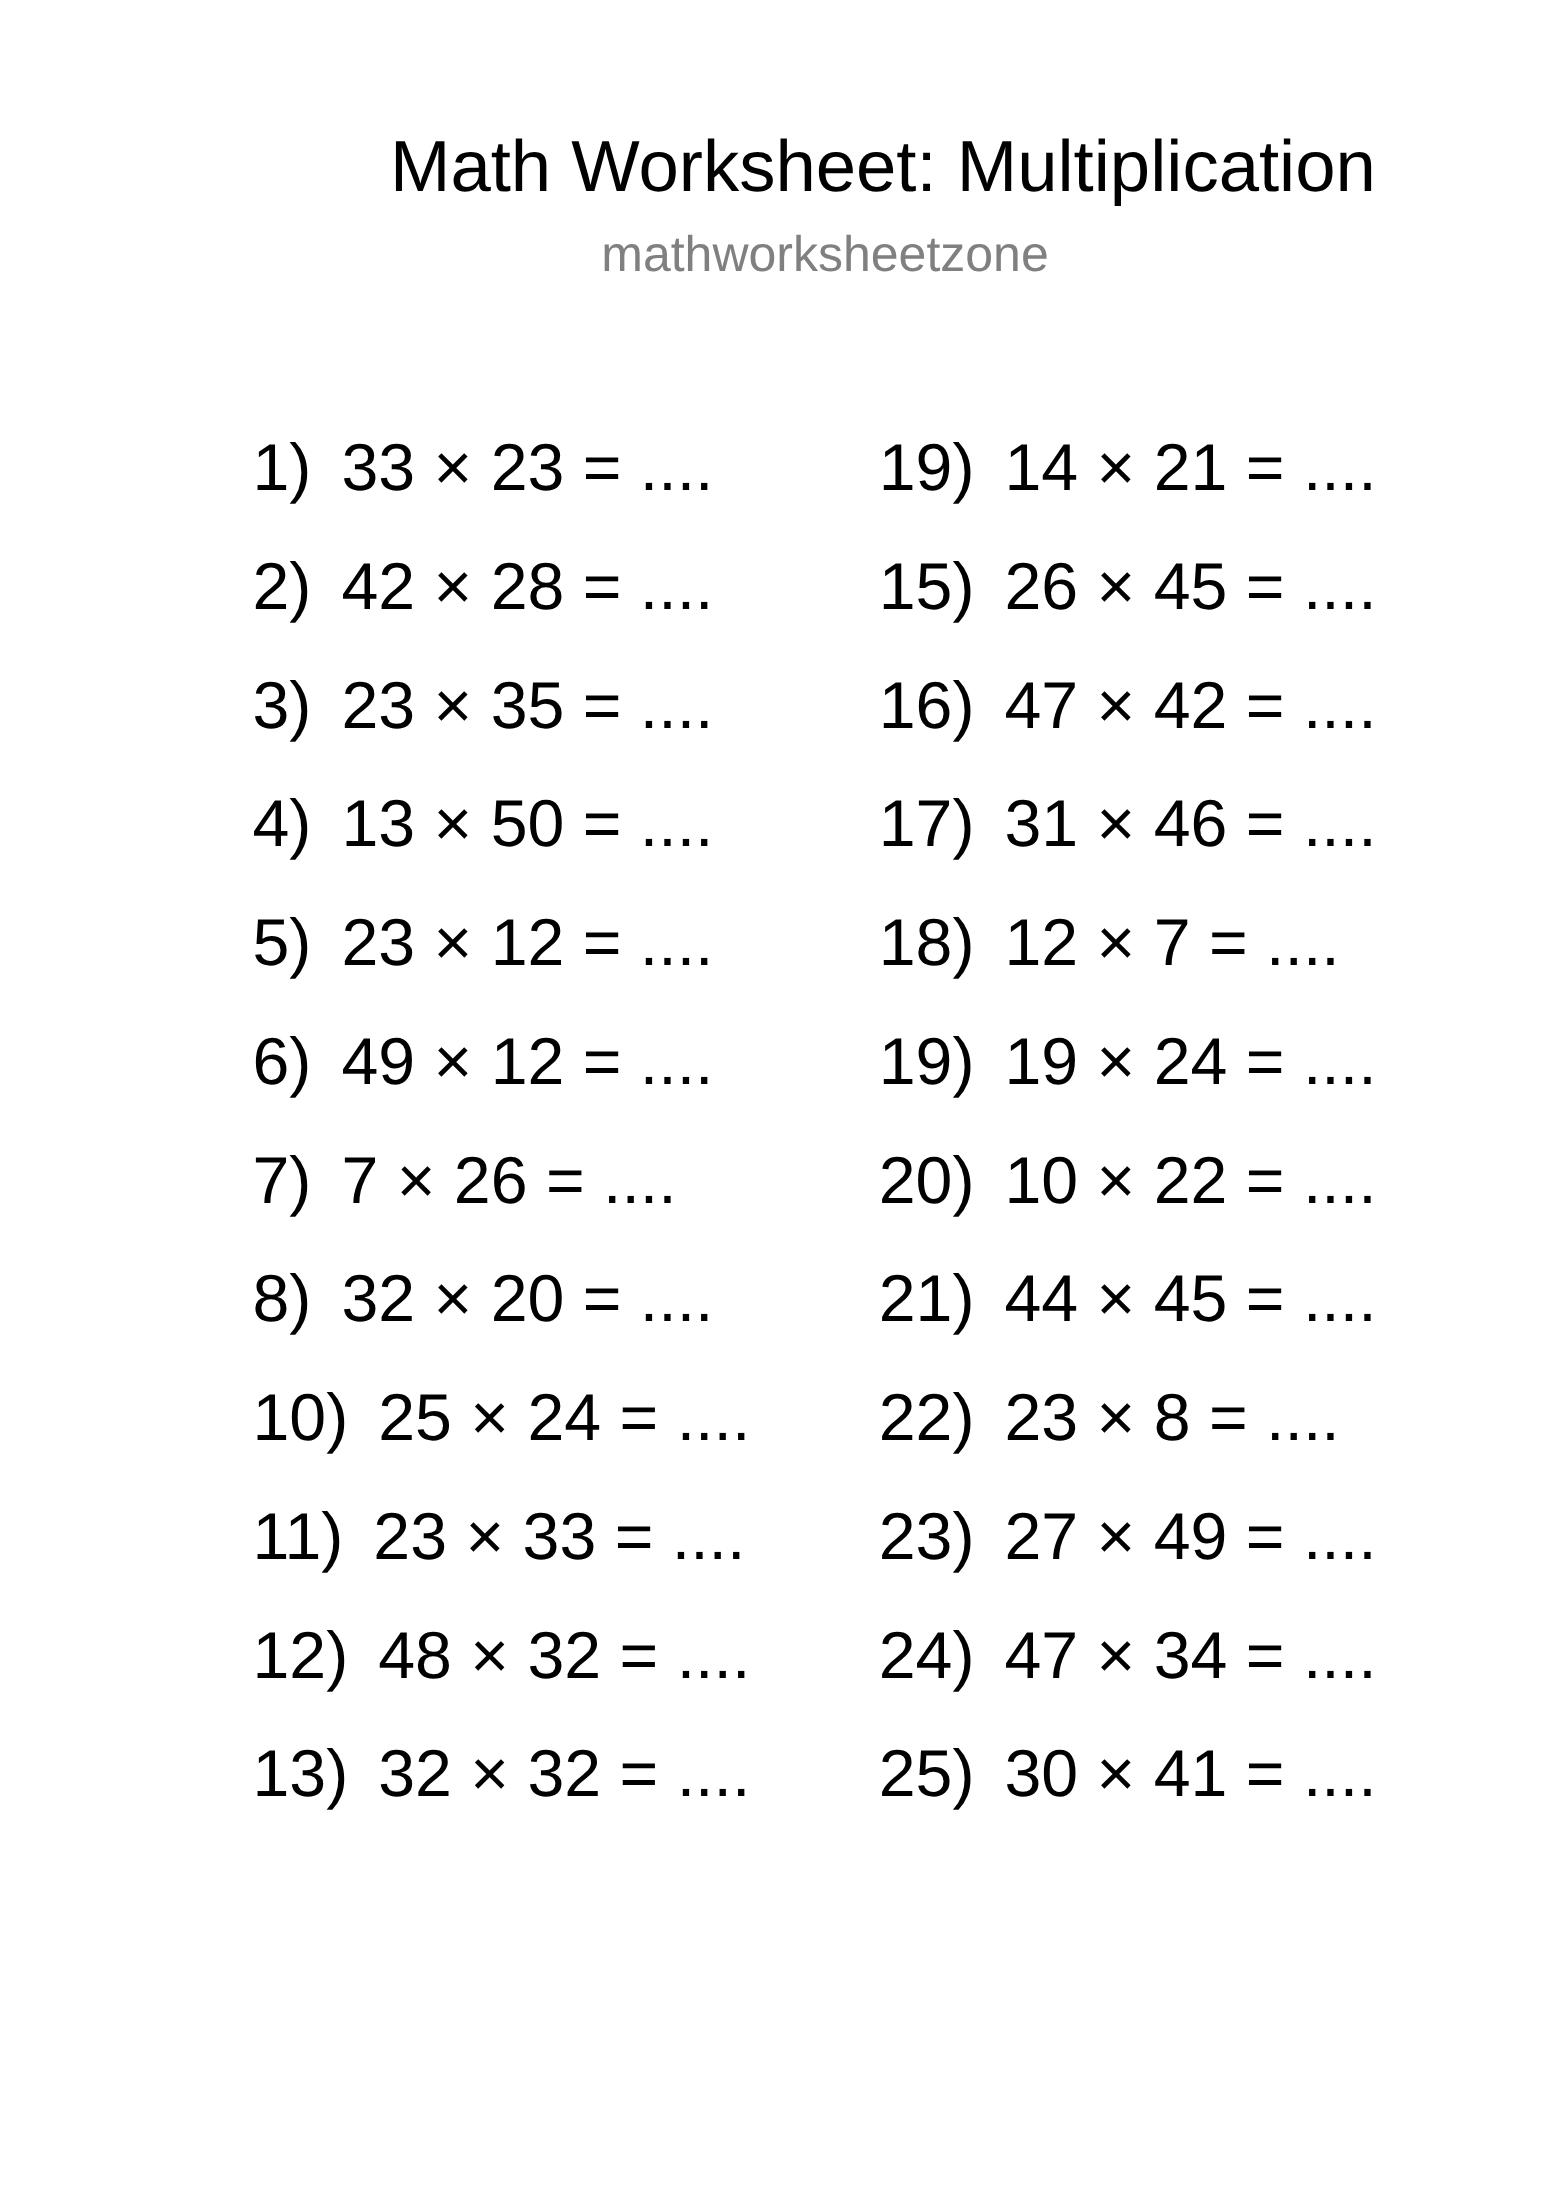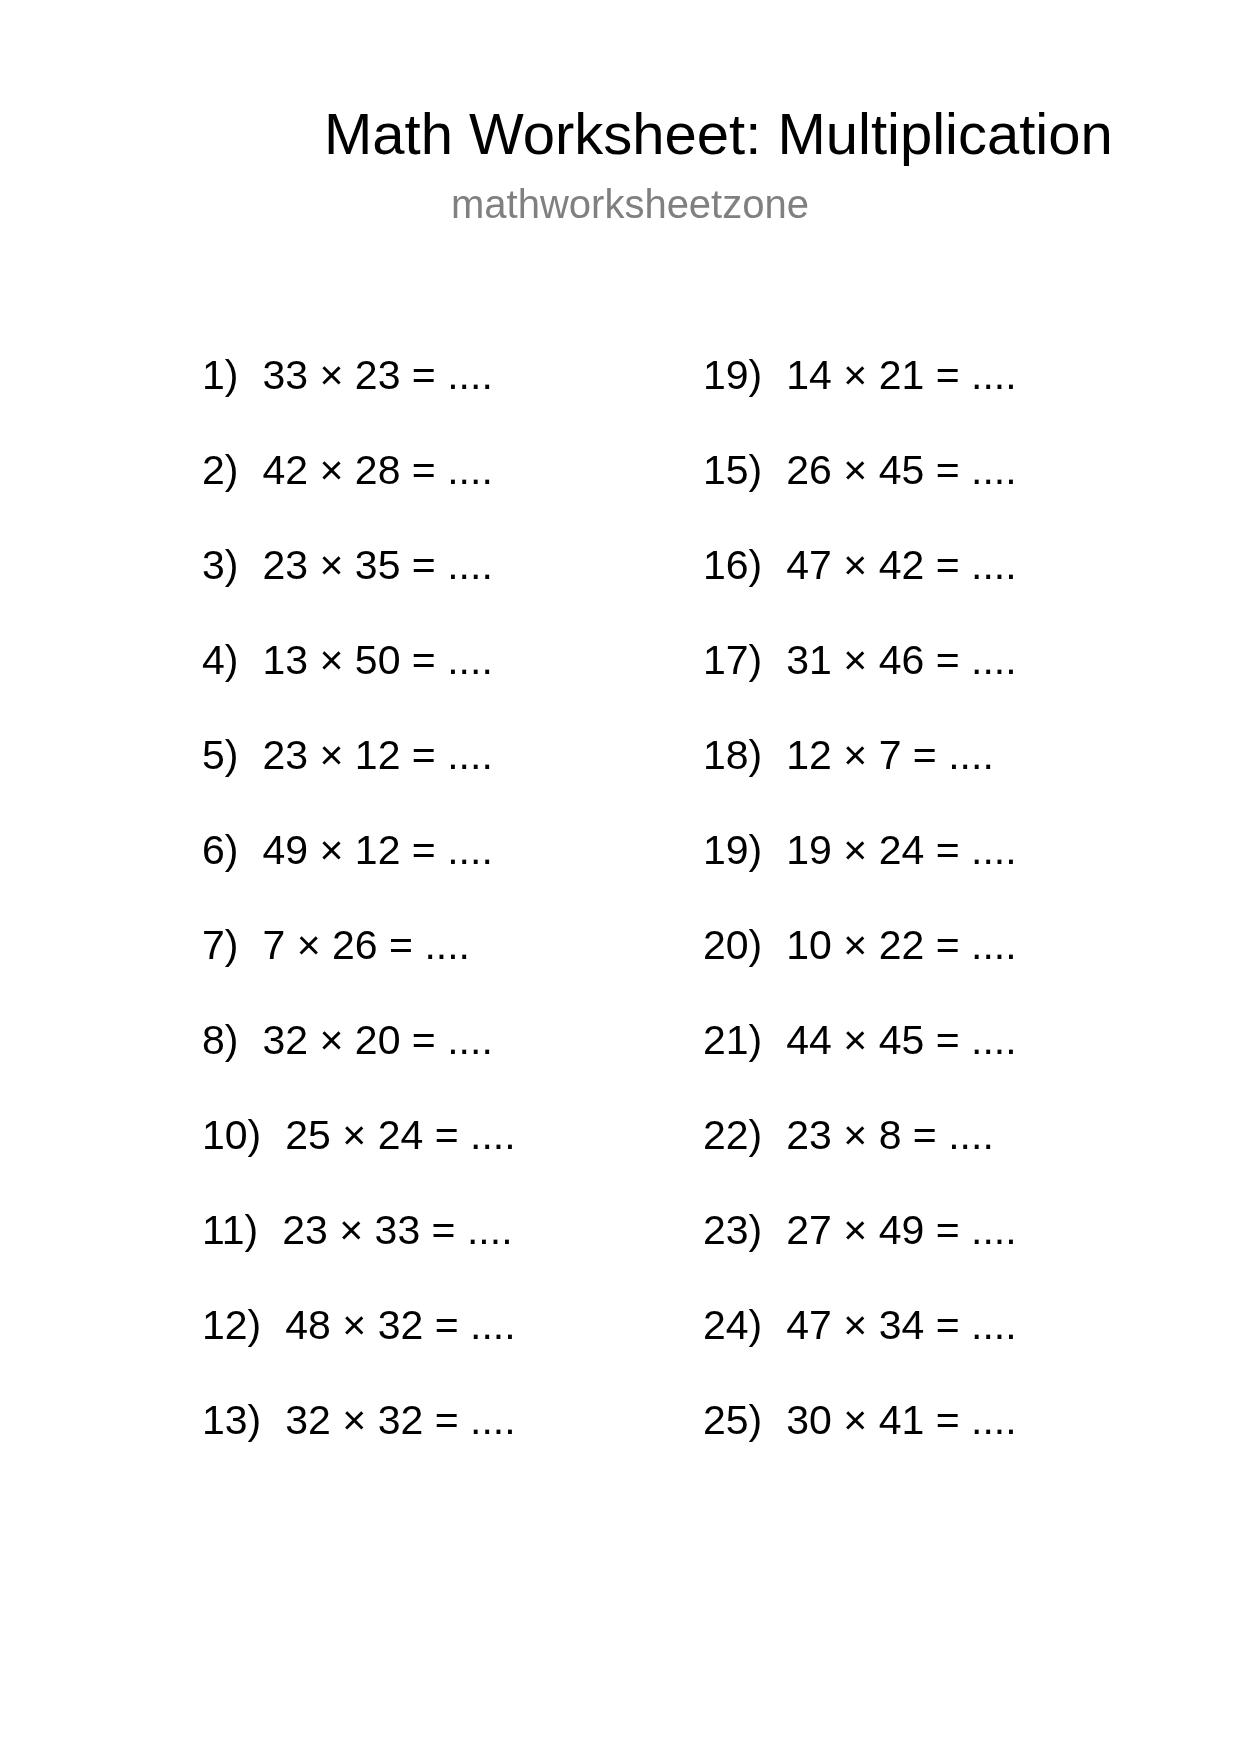--- a/index.html
+++ b/index.html
@@ -10,51 +10,51 @@
     body {
       width: 1240px;
       height: 1754px;
       position: relative;
       overflow: hidden;
       font-family: "Liberation Sans", "DejaVu Sans", sans-serif;
       color: #000000;
     }
     .page-title {
       position: absolute;
-      left: 324px;
+      left: 312px;
       top: 100px;
       font-size: 58px;
       line-height: 68px;
       font-weight: normal;
       white-space: nowrap;
       margin: 0;
       letter-spacing: 0px;
     }
     .page-subtitle {
       position: absolute;
-      left: 451px;
+      left: 481px;
       top: 180px;
       font-size: 40px;
       line-height: 48px;
       color: #808080;
       white-space: nowrap;
       margin: 0;
     }
     .problem-column {
       position: absolute;
       top: 350px;
       margin: 0;
       padding: 0;
       list-style: none;
     }
     .col-left { left: 202px; }
     .col-right { left: 703px; }
     .problem {
       height: 95px;
-      font-size: 41px;
+      font-size: 53px;
       line-height: 50px;
       white-space: nowrap;
     }
     .problem .num { margin-right: 24px; }
     .problem .answer-blank { }
   </style>
 </head>
 <body>
 
 <h1 class="page-title">Math Worksheet: Multiplication</h1>

